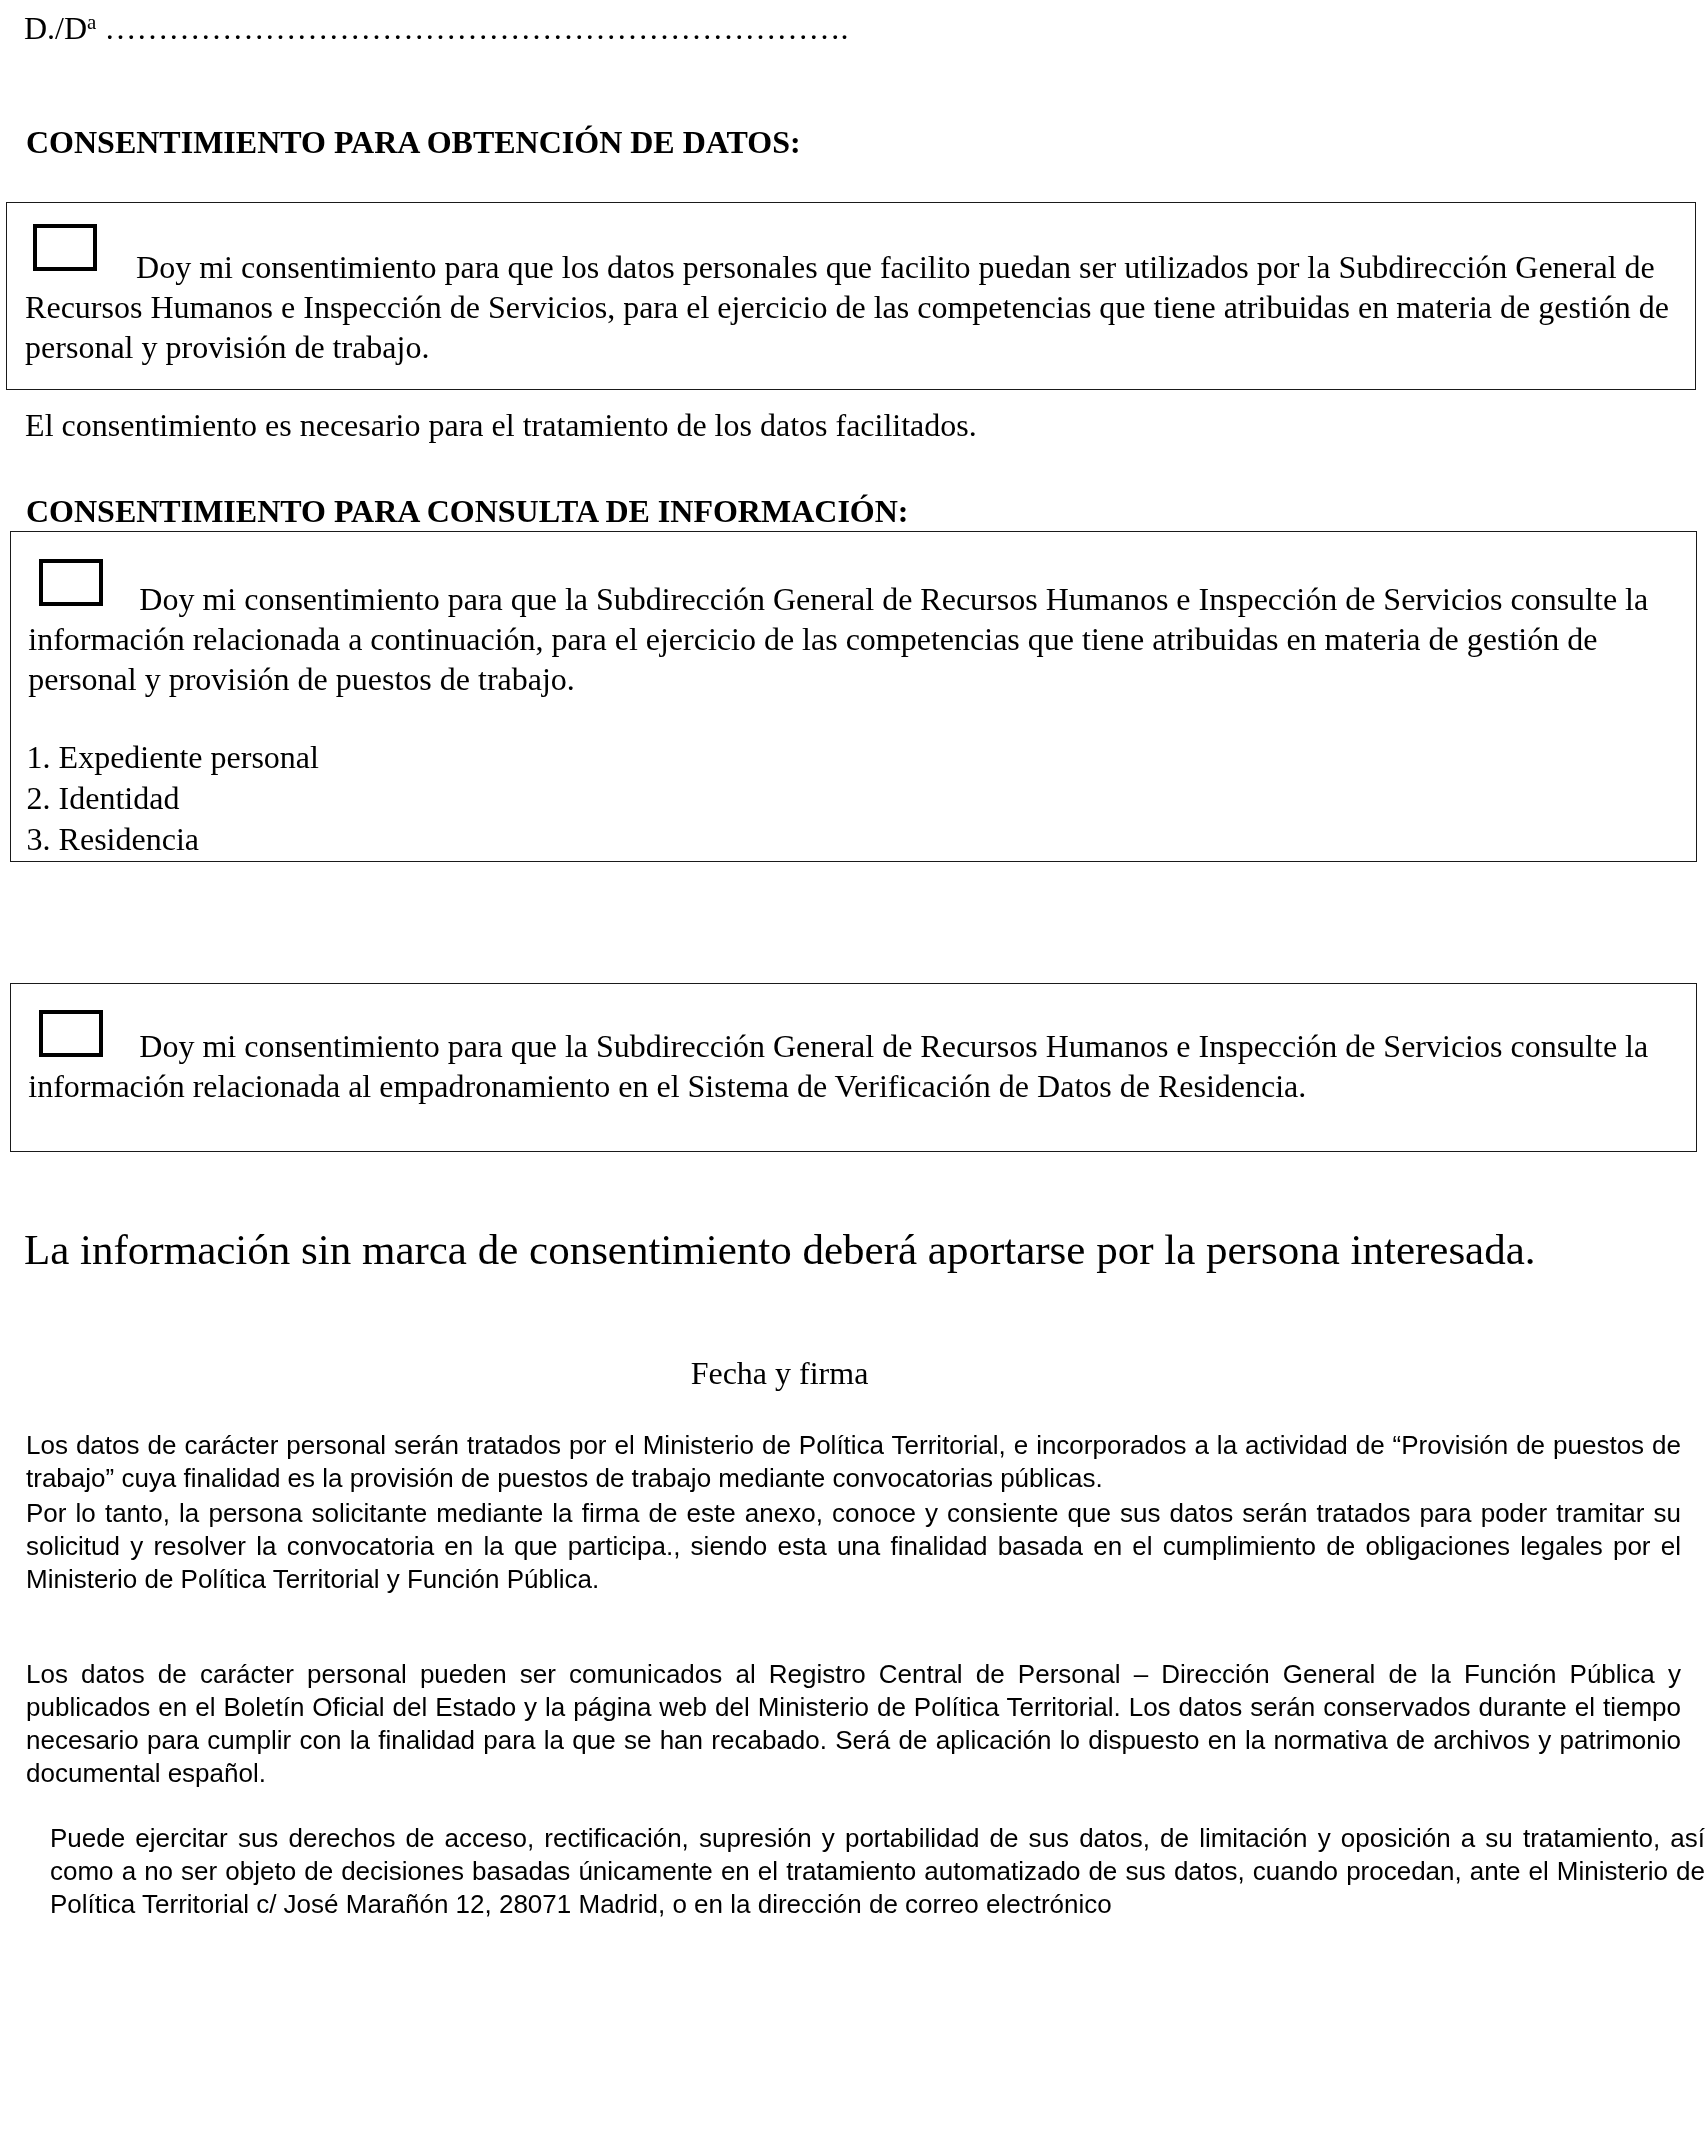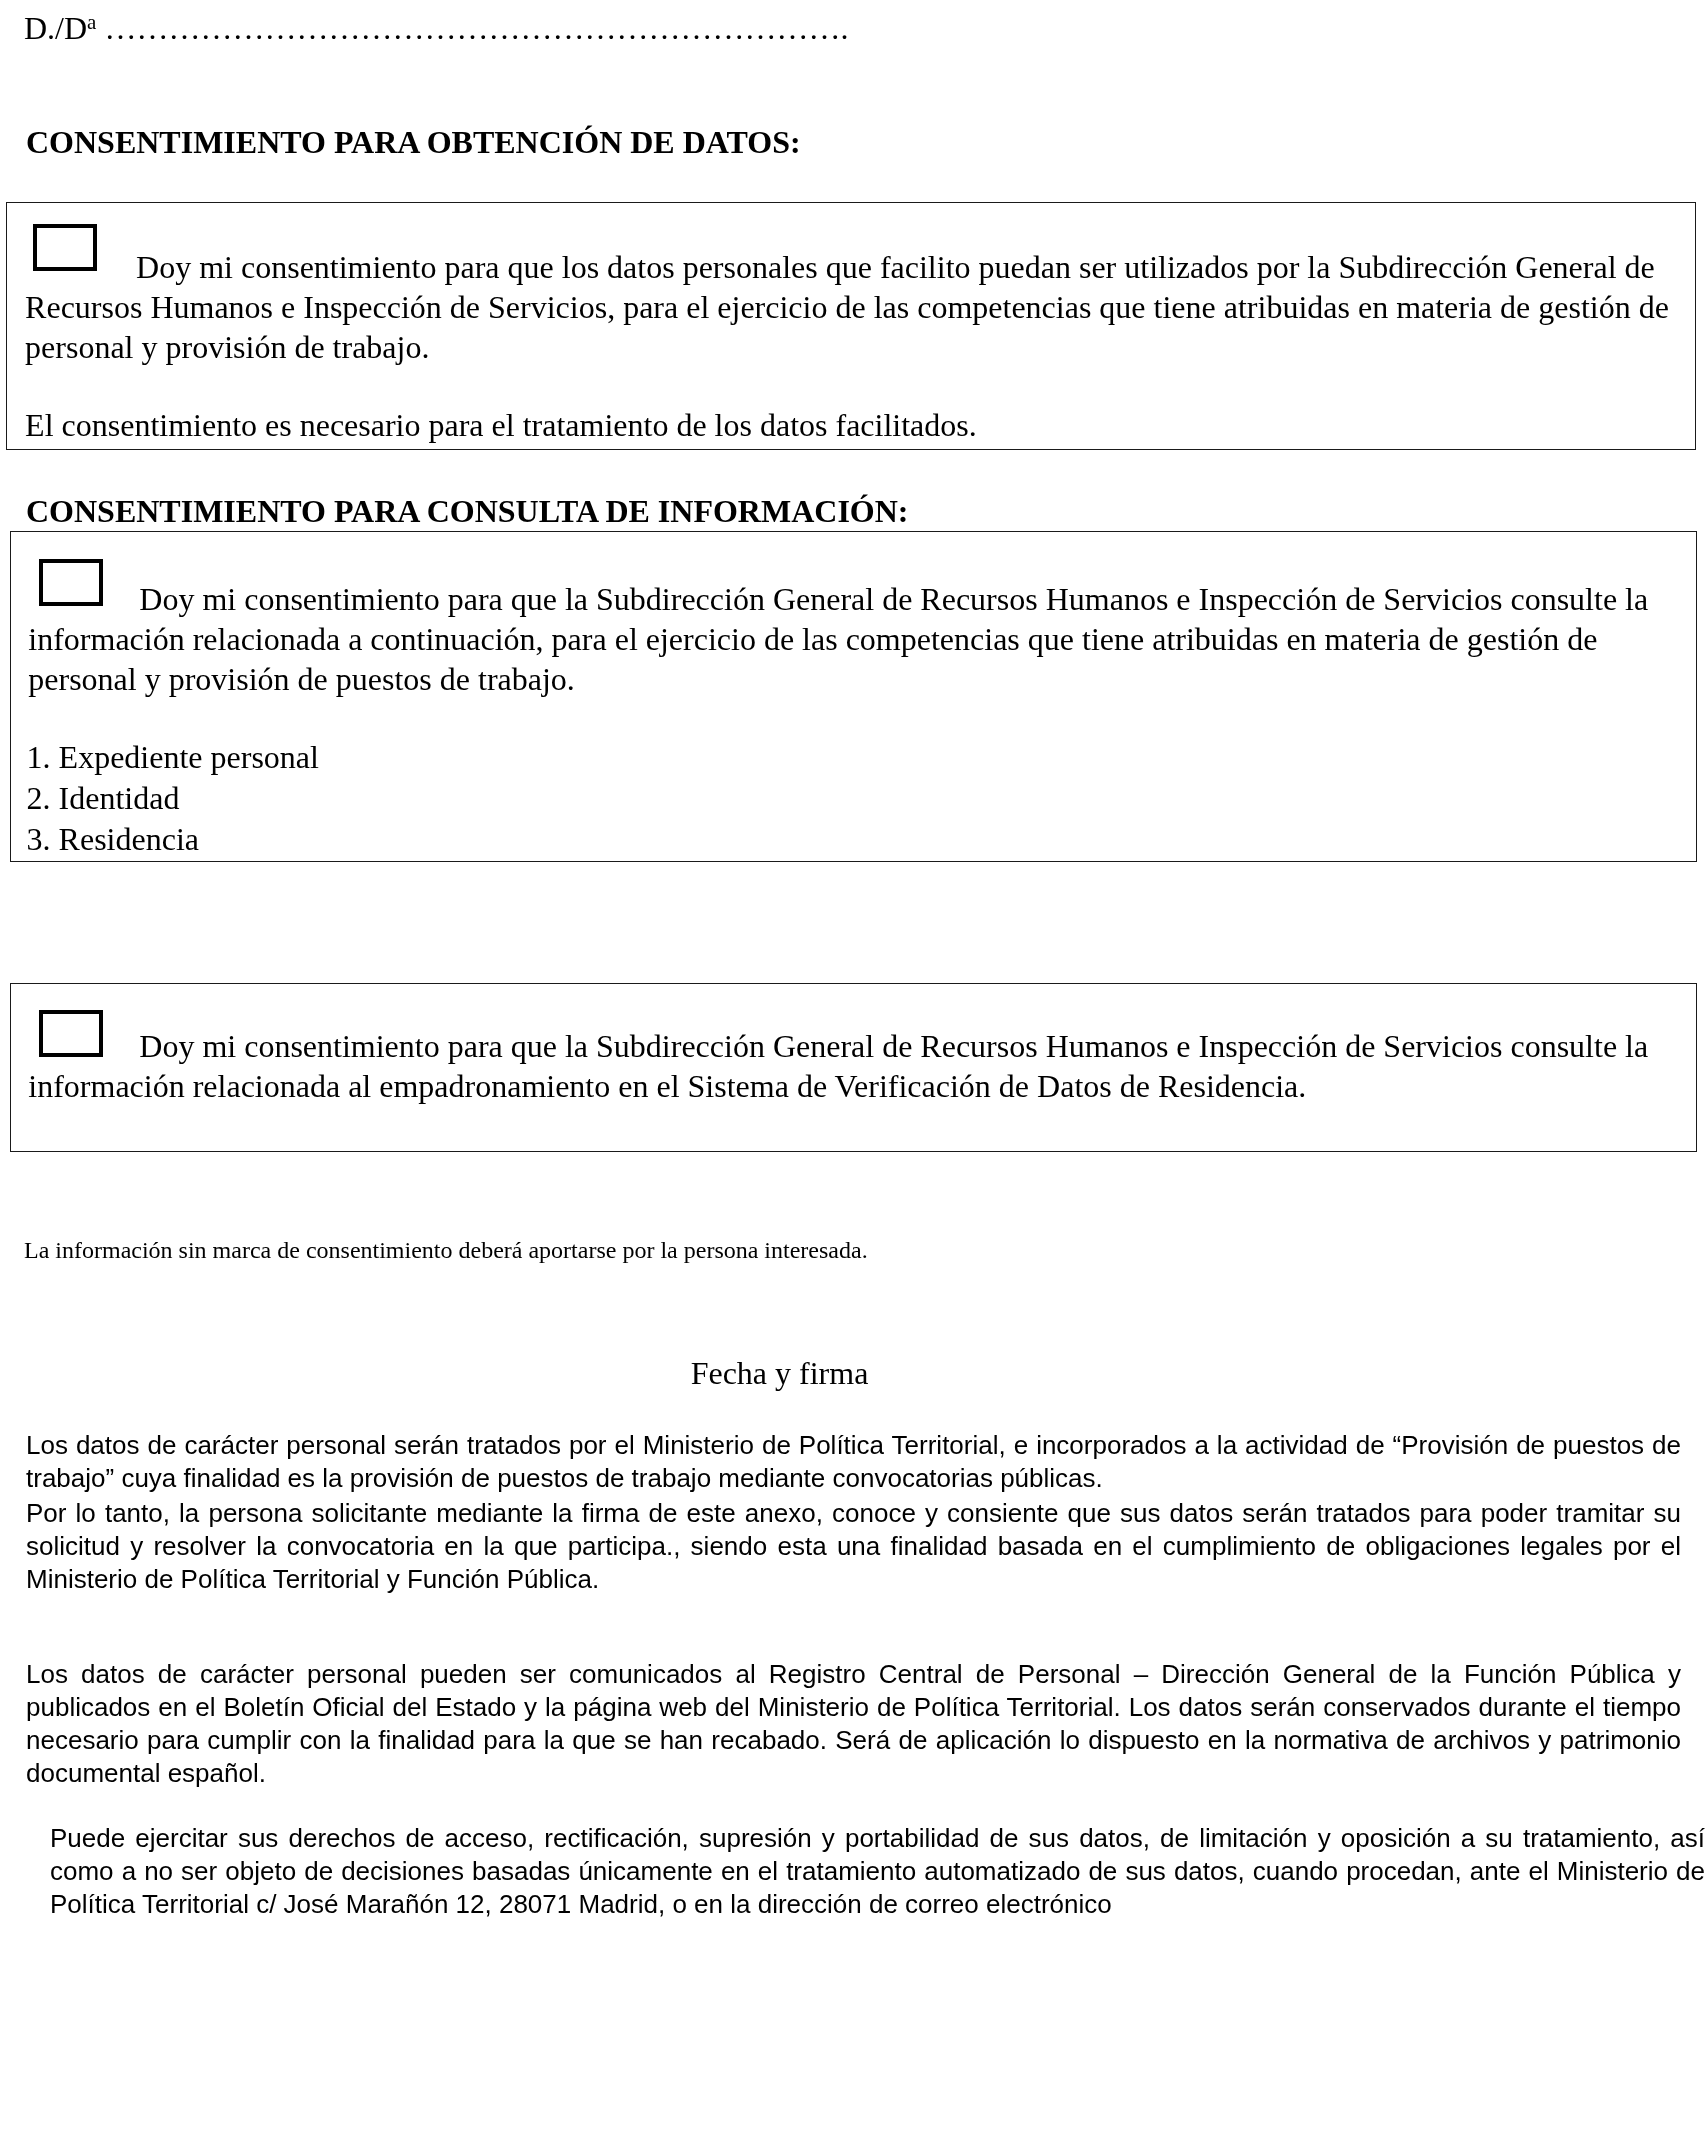--- a/index.html
+++ b/index.html
@@ -10,38 +10,38 @@
 
   .name-line { left: 24px; top: 1.6px; font-size: 32px; line-height: 40px; white-space: nowrap; }
   .name-line sup { font-size: 21px; vertical-align: 9.6px; }
 
   .heading { left: 26px; font-size: 32px; font-weight: bold; line-height: 40px; white-space: nowrap; }
   #h1 { top: 122px; }
   #h2 { top: 491px; }
   #h3 { top: 903px; }
 
   .box { border: 1.6px solid #1a1a1a; box-sizing: border-box; }
-  #box1 { left: 6.4px; top: 202px; width: 1690px; height: 248px; }
+  #box1 { left: 6.4px; top: 202px; width: 1690px; height: 188px; }
   #box2 { left: 9.6px; top: 531px; width: 1687px; height: 331px; }
   #box3 { left: 9.6px; top: 983px; width: 1687px; height: 169px; }
 
   .checkbox { position: absolute; width: 64px; height: 47px; border: 4.8px solid #000; box-sizing: border-box; background: #fff; cursor: pointer; }
   #box1 .checkbox { left: 26px; top: 21px; }
   #box2 .checkbox { left: 28px; top: 27px; }
   #box3 .checkbox { left: 28px; top: 26px; }
 
   .box-text { position: absolute; left: 17.7px; right: 19px; font-size: 32px; line-height: 40px; }
   .indent { display: inline-block; width: 111px; }
   #box1 .box-text.main { top: 44px; }
   #box1 .box-text.note { top: 202px; left: 17.7px; }
   #box2 .box-text.main { top: 47px; }
   #box2 .list { position: absolute; left: 16px; top: 205px; font-size: 32px; line-height: 41px; margin: 0; padding: 0; list-style: none; }
   #box3 .box-text.main { top: 42px; }
 
-  .notice { left: 24px; top: 1230px; font-size: 24px; line-height: 40px; white-space: nowrap; }
+  .notice { left: 24px; top: 1230px; font-size: 43px; line-height: 40px; white-space: nowrap; }
   .signature { left: 0; width: 1559px; text-align: center; top: 1353px; font-size: 32px; line-height: 40px; }
 
   .legal { left: 26px; width: 1655px; font-size: 26px; line-height: 33px; text-align: justify; margin: 0; }
   #lp1 { top: 1429px; }
   #lp2 { top: 1497px; }
   #lp3 { top: 1658px; }
   #lp4 { top: 1822px; margin-left: 24px; }
   .legal a { color: #0000ff; text-decoration: underline; }
   .legal .email-line { display: block; text-align: left; }
 </style>

